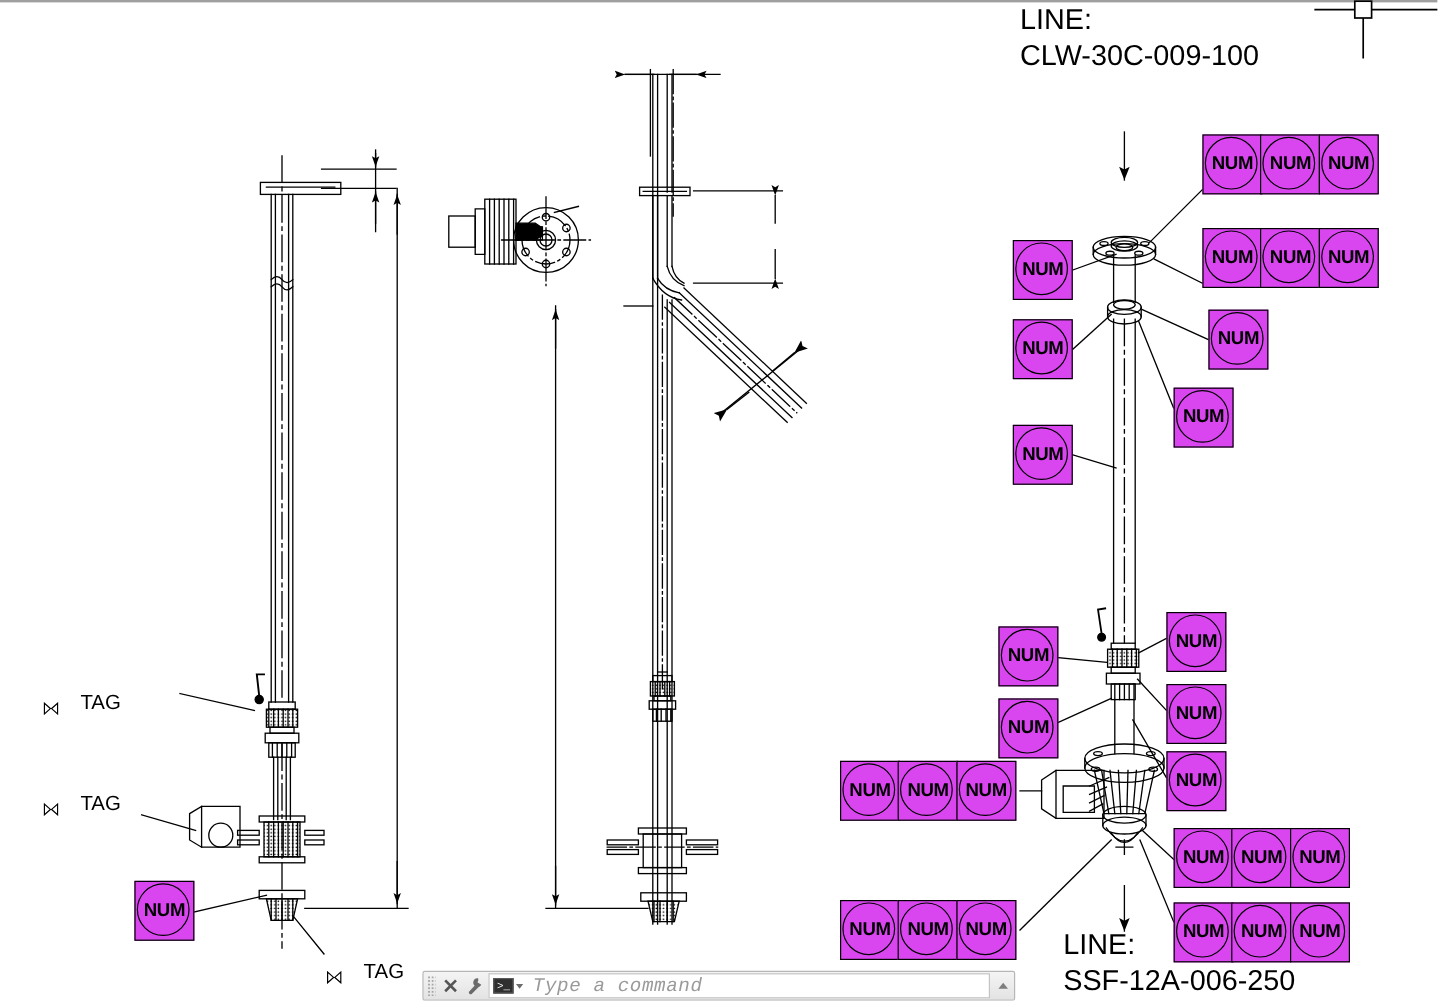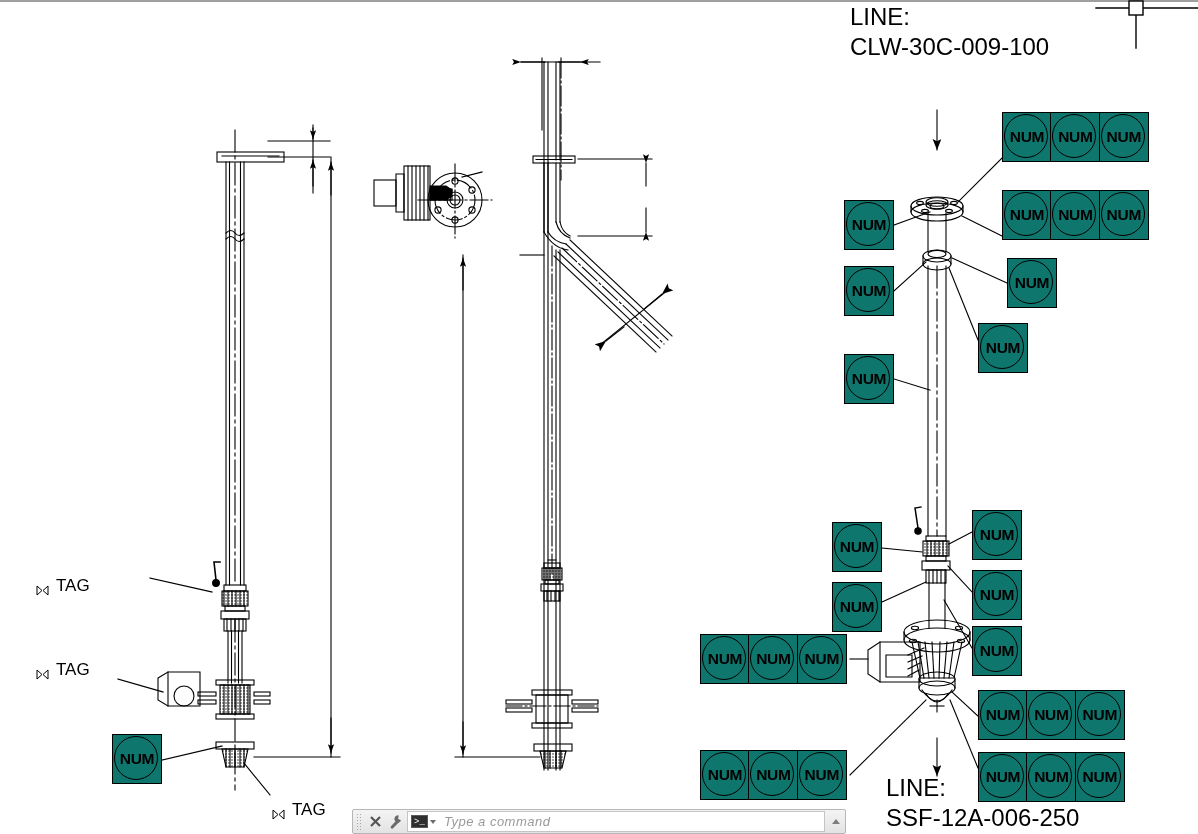--- a/index.html
+++ b/index.html
@@ -29,21 +29,21 @@
     position: absolute;
     display: flex;
     flex-direction: row;
   }
   .balloon {
     position: relative;
     width: 50px;
     height: 50px;
     border: 1.6px solid #000;
     box-sizing: border-box;
-    background: #0f766e;
+    background: #d946ef;
     display: flex;
     align-items: center;
     justify-content: center;
     margin-left: -1.6px;
   }
   .balloon:first-child { margin-left: 0; }
   .balloon::before {
     content: "";
     position: absolute;
     left: 1px; top: 1px;
@@ -74,21 +74,21 @@
 
   
   .tag-label {
     position: absolute;
     font-family: "Liberation Sans", sans-serif;
     font-size: 17px;
     color: #000;
     white-space: nowrap;
     display: flex;
     align-items: center;
-    gap: 7px;
+    gap: 18px;
   }
   .tag-symbol {
     display: inline-block;
     width: 13px; height: 11px;
   }
 
   
   #command-bar {
     position: absolute;
     left: 352px;
@@ -140,23 +140,23 @@
   }
   .cmd-caret {
     margin-left: 2px;
     width: 0; height: 0;
     border-left: 3.5px solid transparent;
     border-right: 3.5px solid transparent;
     border-top: 4px solid #6d6d6d;
   }
   .cmd-placeholder {
     margin-left: 8px;
-    font-family: Liberation Sans, sans-serif;
+    font-family: Liberation Mono, monospace;
     font-style: italic;
-    font-size: 13px;
+    font-size: 16px;
     color: #9a9a9a;
     letter-spacing: .5px;
   }
   .cmd-expander {
     width: 18px; height: 21px;
     display: flex;
     align-items: center;
     justify-content: center;
   }
   .cmd-expander::after {

